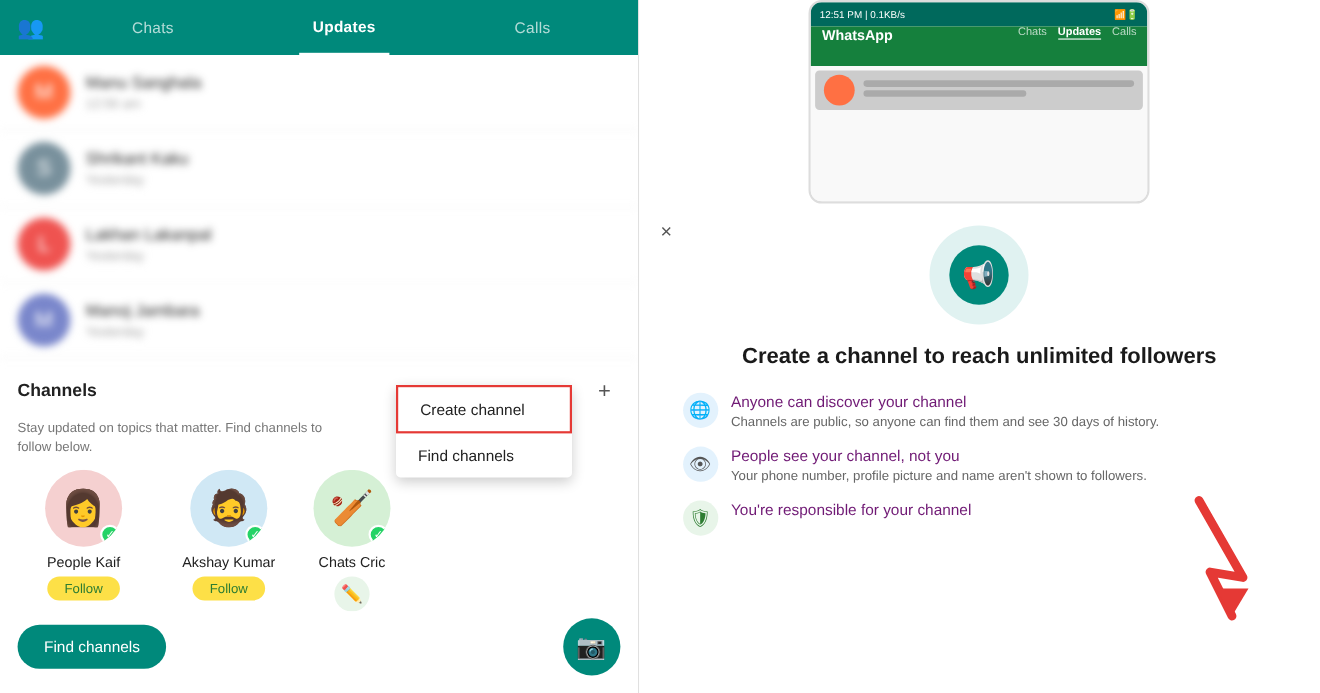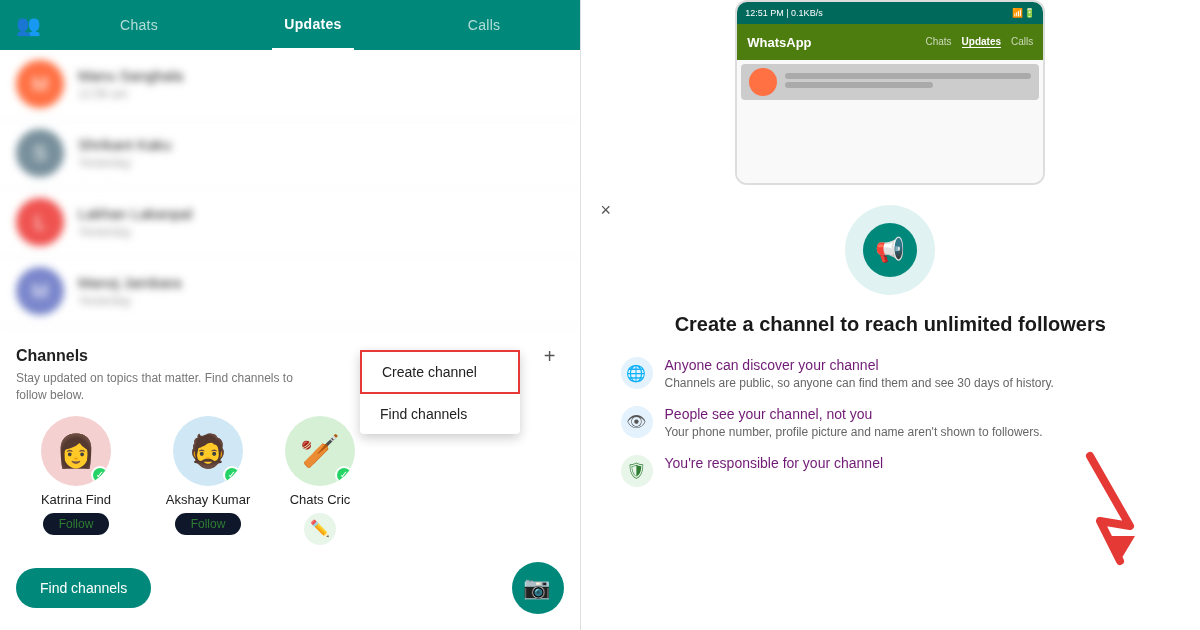--- a/index.html
+++ b/index.html
@@ -92,21 +92,21 @@
     }
 
     
     .channels-section {
       padding: 16px 16px 8px;
     }
     .channels-header {
       display: flex;
       justify-content: space-between;
       align-items: center;
-      margin-bottom: 0;
+      margin-bottom: 11px;
     }
     .channels-title {
       font-size: 16px;
       font-weight: 600;
       color: #212121;
     }
     .channels-plus {
       font-size: 20px;
       color: #555;
       cursor: pointer;
@@ -165,21 +165,21 @@
       font-size: 10px;
       color: #fff;
     }
     .channel-name {
       font-size: 13px;
       font-weight: 500;
       color: #212121;
       margin-bottom: 6px;
     }
     .follow-btn {
-      background: #0f172a;
+      background: #fde047;
       color: #2E7D32;
       border: none;
       border-radius: 20px;
       padding: 4px 16px;
       font-size: 12px;
       font-weight: 500;
       cursor: pointer;
     }
     .follow-btn-icon {
       background: #E8F5E9;
@@ -284,23 +284,23 @@
       background: #00695C;
       height: 22px;
       display: flex;
       align-items: center;
       justify-content: space-between;
       padding: 0 8px;
       font-size: 9px;
       color: #fff;
     }
     .phone-nav {
-      background: #4d7c0f;
-      display: flex;
-      align-items: center;
+      background: #15803d;
+      display: flex;
+      align-items: flex-start;
       height: 36px;
       padding: 0 10px;
     }
     .phone-nav-title {
       font-size: 13px;
       color: #fff;
       font-weight: 600;
       flex: 1;
     }
     .phone-nav-tabs {
@@ -523,21 +523,21 @@
       <span class="channels-plus">+</span>
     </div>
     <div class="channels-desc">Stay updated on topics that matter. Find channels to follow below.</div>
 
     <div class="channel-cards">
       <div class="channel-card">
         <div class="channel-avatar" style="background:#f5d0d0;">
           <span style="font-size:32px;">👩</span>
           <div class="channel-verified">✓</div>
         </div>
-        <div class="channel-name">Katrina Find</div>
+        <div class="channel-name">People Kaif</div>
         <button class="follow-btn">Follow</button>
       </div>
       <div class="channel-card">
         <div class="channel-avatar" style="background:#d0e8f5;">
           <span style="font-size:32px;">🧔</span>
           <div class="channel-verified">✓</div>
         </div>
         <div class="channel-name">Akshay Kumar</div>
         <button class="follow-btn">Follow</button>
       </div>

